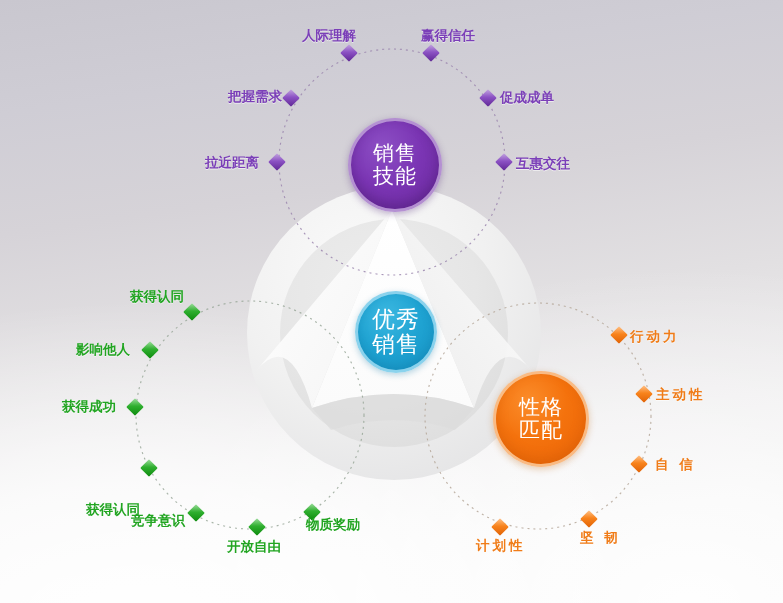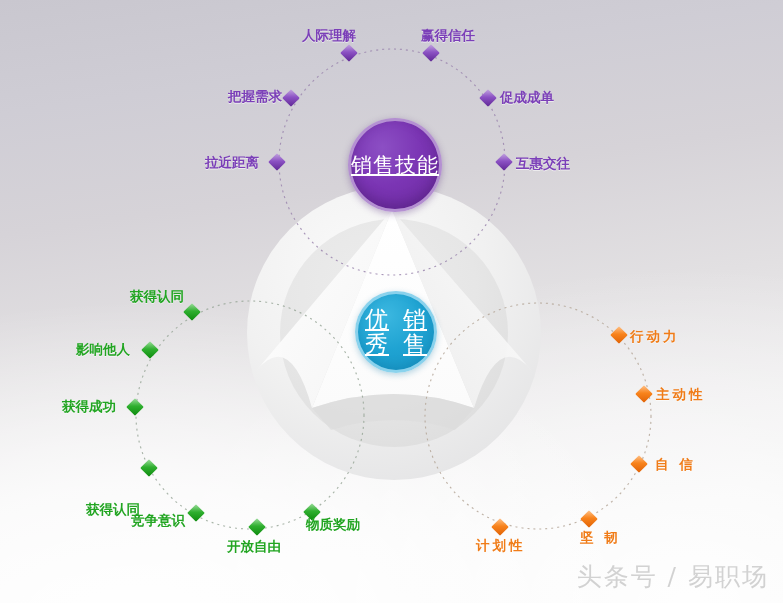--- a/index.html
+++ b/index.html
@@ -12,25 +12,24 @@
     position:relative;width:783px;height:603px;overflow:hidden;
     background:
       radial-gradient(120% 95% at 18% 105%, rgba(255,255,255,.98) 0%, rgba(255,255,255,.75) 26%, rgba(255,255,255,0) 58%),
       radial-gradient(110% 90% at 88% 100%, rgba(255,255,255,.92) 0%, rgba(255,255,255,.45) 32%, rgba(255,255,255,0) 62%),
       linear-gradient(172deg, #c9c7cf 0%, #cfcdd5 16%, #d6d3d8 33%, #e2e0e2 52%, #eeedee 70%, #f4f4f4 84%, #f6f6f6 100%);
   }
   #svgroot{position:absolute;left:0;top:0;width:783px;height:603px;}
 
   .hub{
     position:absolute;border-radius:50%;
-    display:flex;align-items:center;justify-content:center;
+    display:flex;flex-direction:column;align-items:center;justify-content:center;
     color:#ffffff;line-height:1.08;text-align:center;
     letter-spacing:1px;
     user-select:none;
-    text-decoration:underline;
   }
   .hub span{display:block;}
 
   #hub-skill{
     left:348px;top:118px;width:88px;height:88px;font-size:21px;
     background:radial-gradient(circle at 36% 30%, #8c4fc4 0%, #7b35b4 46%, #6b2a9e 100%);
     border:3px solid rgba(190,160,215,.85);
     box-shadow:0 2px 7px rgba(80,40,120,.35), inset 0 -5px 12px rgba(60,20,95,.35);
   }
   #hub-motivation{
@@ -152,20 +151,24 @@
         <rect x="493.8" y="520.8" width="12.4" height="12.4" rx="1" fill="url(#dmOrange)" transform="rotate(45 500 527)"></rect>
       </g>
   </svg>
 
   <div class="hub" id="hub-skill">
     <span>销售</span>
     <span>技能</span>
   </div>
 
 
+  <div class="hub" id="hub-personality">
+    <span>性格</span>
+    <span>匹配</span>
+  </div>
 
   <div class="hub" id="hub-center">
     <span>优秀</span>
     <span>销售</span>
   </div>
 
   <div id="labels-layer">
       <div class="node-label lbl-purple" style="left: 302px; top: 27px;">人际理解</div>
       <div class="node-label lbl-purple" style="left: 421px; top: 27px;">赢得信任</div>
       <div class="node-label lbl-purple" style="left: 228px; top: 88px;">把握需求</div>
@@ -179,14 +182,13 @@
       <div class="node-label lbl-green" style="left: 131px; top: 512px;">竞争意识</div>
       <div class="node-label lbl-green" style="left: 227px; top: 538px;">开放自由</div>
       <div class="node-label lbl-green" style="left: 306px; top: 516px;">物质奖励</div>
       <div class="node-label lbl-orange" style="left: 630px; top: 328px;">行动力</div>
       <div class="node-label lbl-orange" style="left: 656px; top: 386px;">主动性</div>
       <div class="node-label lbl-orange" style="left: 655px; top: 456px;">自 信</div>
       <div class="node-label lbl-orange" style="left: 580px; top: 529px;">坚 韧</div>
       <div class="node-label lbl-orange" style="left: 476px; top: 537px;">计划性</div>
     </div>
 
-  <div id="watermark">头条号 / 易职场</div>
 </div>
 
 </body></html>

